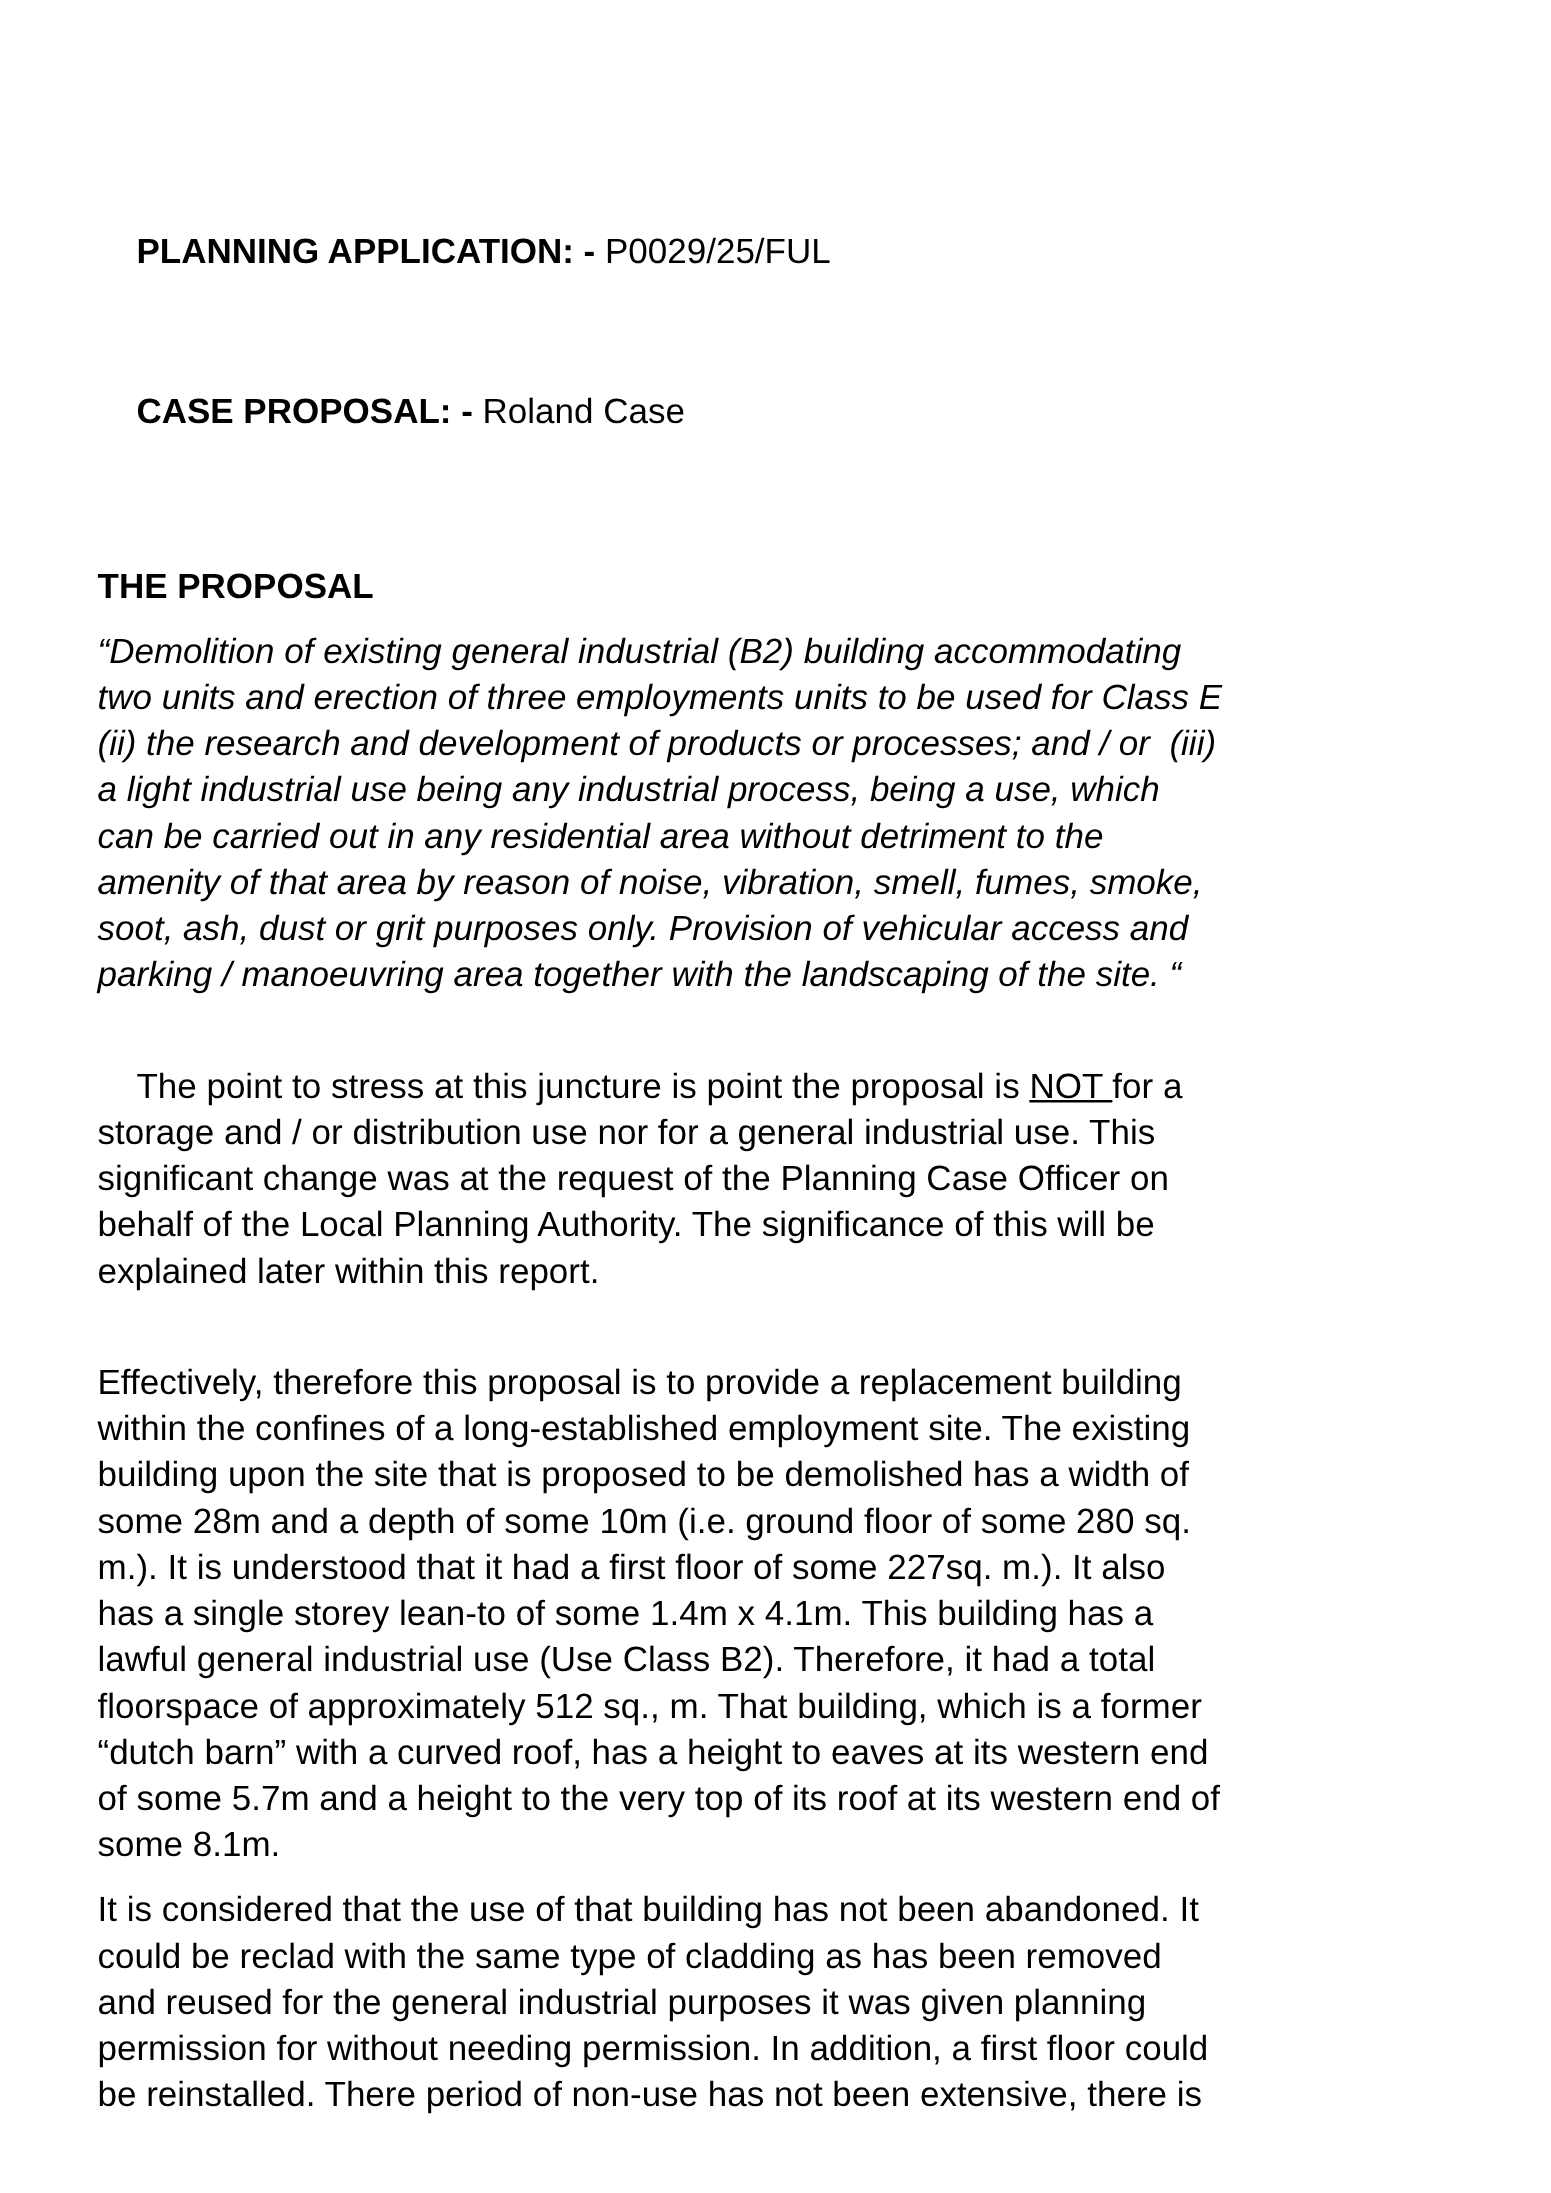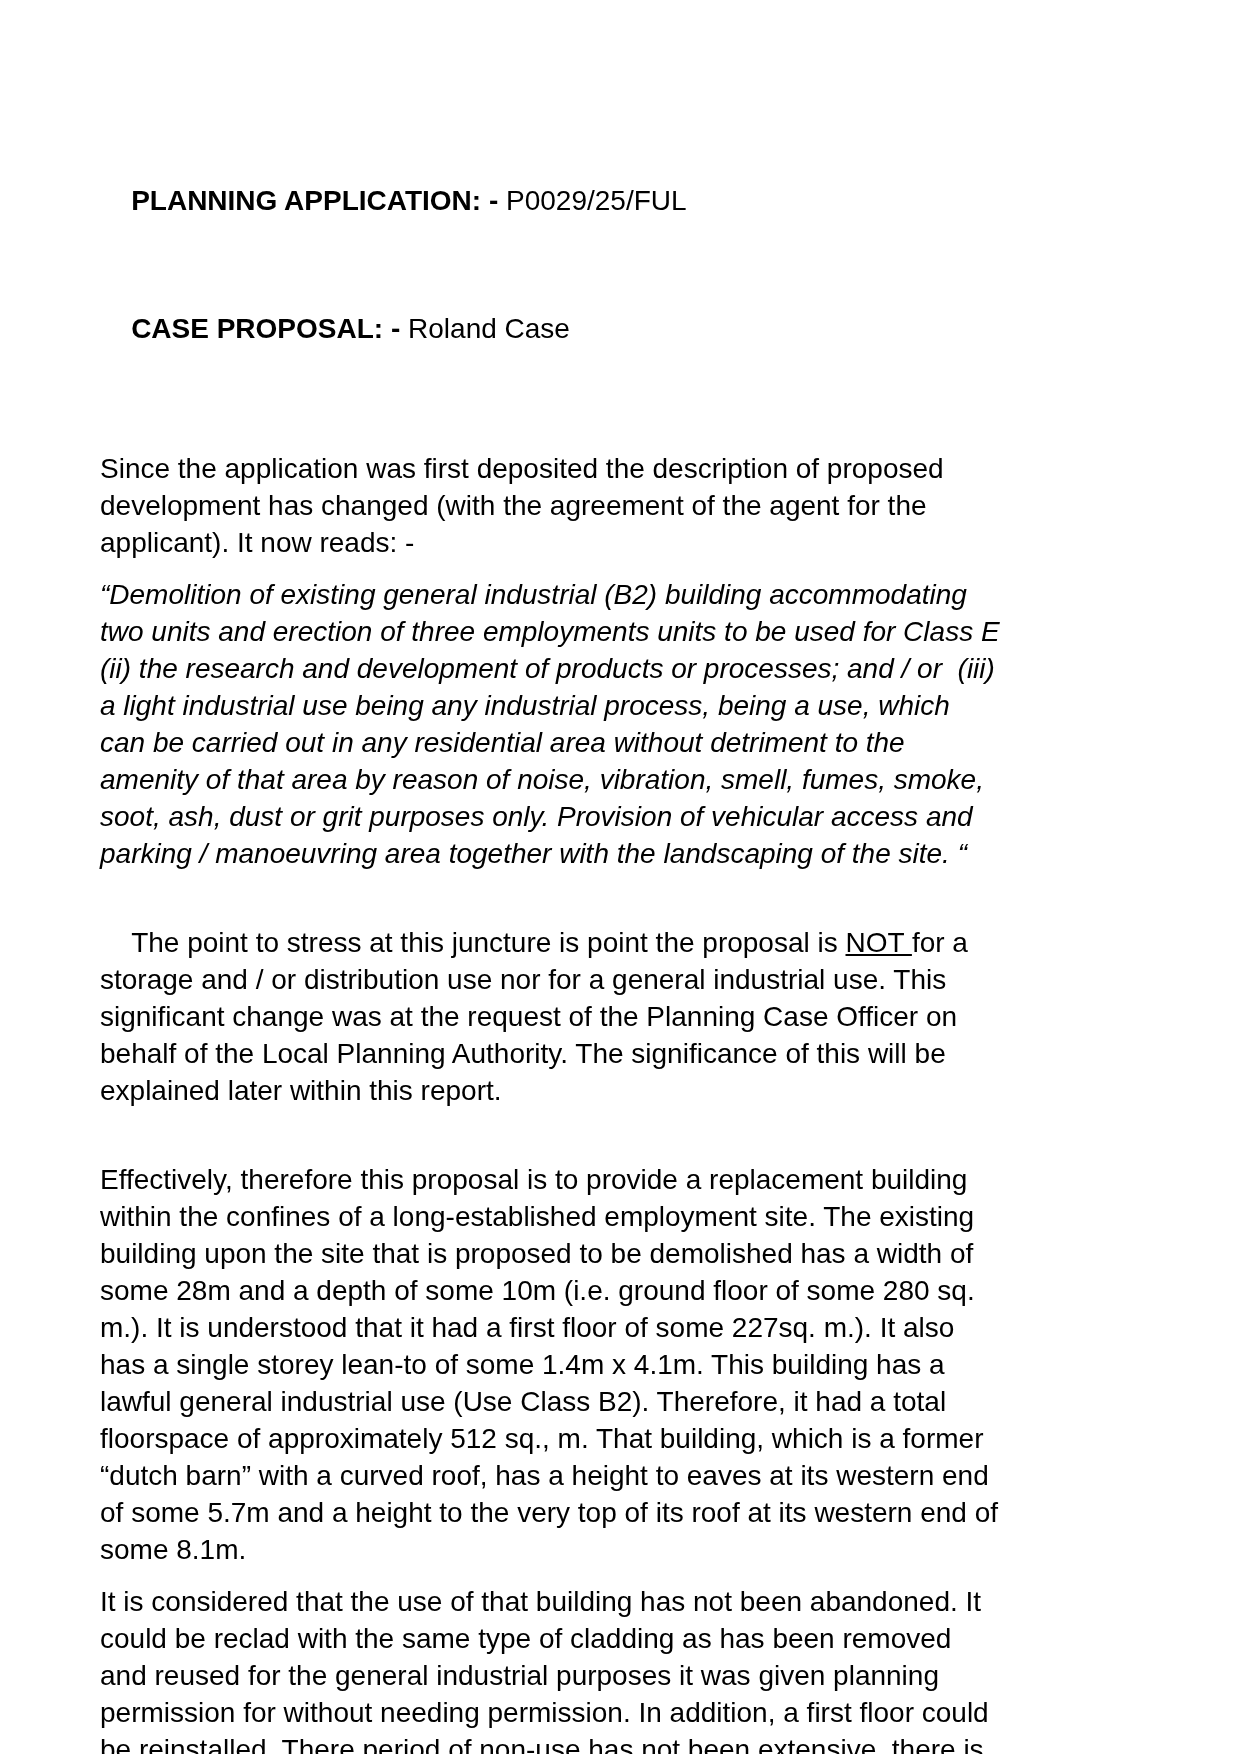--- a/index.html
+++ b/index.html
@@ -12,21 +12,21 @@
       width: 1241px;
       height: 1754px;
       color: #000000;
       font-family: "Liberation Sans", sans-serif;
       overflow: hidden;
     }
     .page {
       width: 1241px;
       height: 1754px;
       background: #ffffff;
-      padding: 145px 60px 0 100px;
+      padding: 145px 60px 0 78px;
     }
     .doc-text {
       font-size: 28px;
       line-height: 37px;
       white-space: pre-wrap;
       width: 1040px;
     }
     .header-line {
       margin: 0 0 17px 0;
     }
@@ -54,24 +54,22 @@
 <div class="page">
 
   <div class="doc-text header-line">
     <span class="bold">PLANNING APPLICATION: -</span><span> P0029/25/FUL</span>
   </div>
 
   <div class="doc-text header-line case-officer">
     <span class="bold">CASE PROPOSAL: -</span><span> Roland Case</span>
   </div>
 
+  <div class="doc-text section-heading">THE PROPOSAL</div>
 
-  <div class="doc-text para">Since the application was first deposited the description of proposed
-development has changed (with the agreement of the agent for the
-applicant). It now reads: -</div>
 
   <div class="doc-text para italic">“Demolition of existing general industrial (B2) building accommodating
 two units and erection of three employments units to be used for Class E
 (ii) the research and development of products or processes; and / or  (iii)
 a light industrial use being any industrial process, being a use, which
 can be carried out in any residential area without detriment to the
 amenity of that area by reason of noise, vibration, smell, fumes, smoke,
 soot, ash, dust or grit purposes only. Provision of vehicular access and
 parking / manoeuvring area together with the landscaping of the site. “</div>
 

